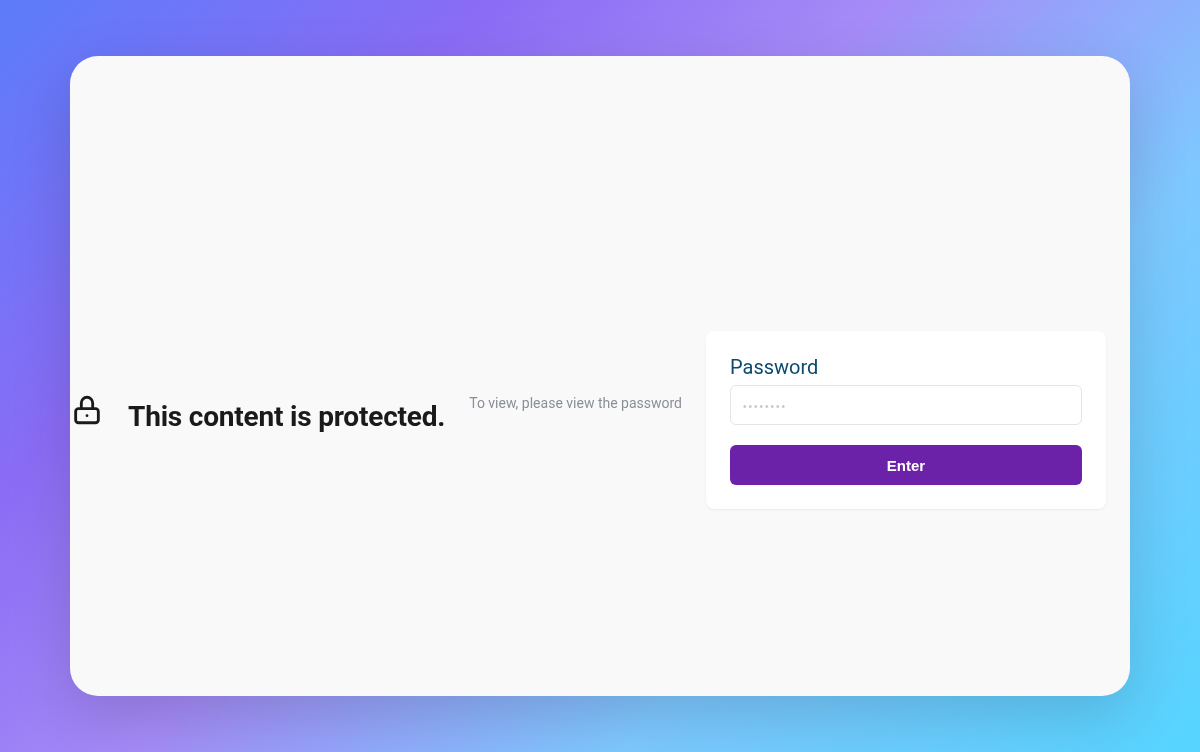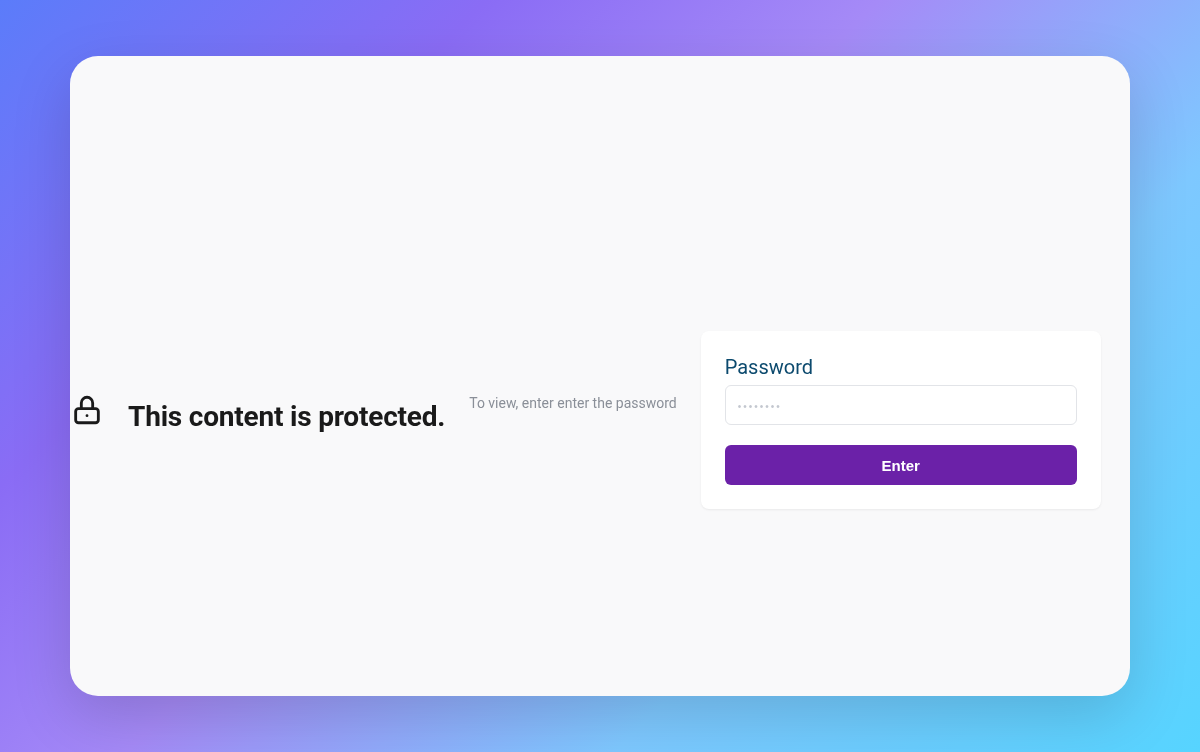--- a/index.html
+++ b/index.html
@@ -112,21 +112,21 @@
   <div class="lock-icon-wrap">
     <svg viewBox="0 0 24 24" stroke-linecap="round" stroke-linejoin="round">
       <rect x="4" y="11" width="16" height="10" rx="2"></rect>
       <path d="M8 11V7a4 4 0 0 1 8 0v4"></path>
       <circle cx="12" cy="16" r="1" fill="#1a1a1a" stroke="none"></circle>
     </svg>
   </div>
 
   <h1 class="heading">This content is protected.</h1>
 
-  <p class="subtitle">To view, enter enter the password</p>
+  <p class="subtitle">To view, please view the password</p>
 
   <div class="form-card">
     <label class="field-label">Password</label>
     <input type="password" class="password-input" placeholder="••••••••" style="">
     <button class="enter-btn">Enter</button>
   </div>
 
 </div>
 
 </body></html>

